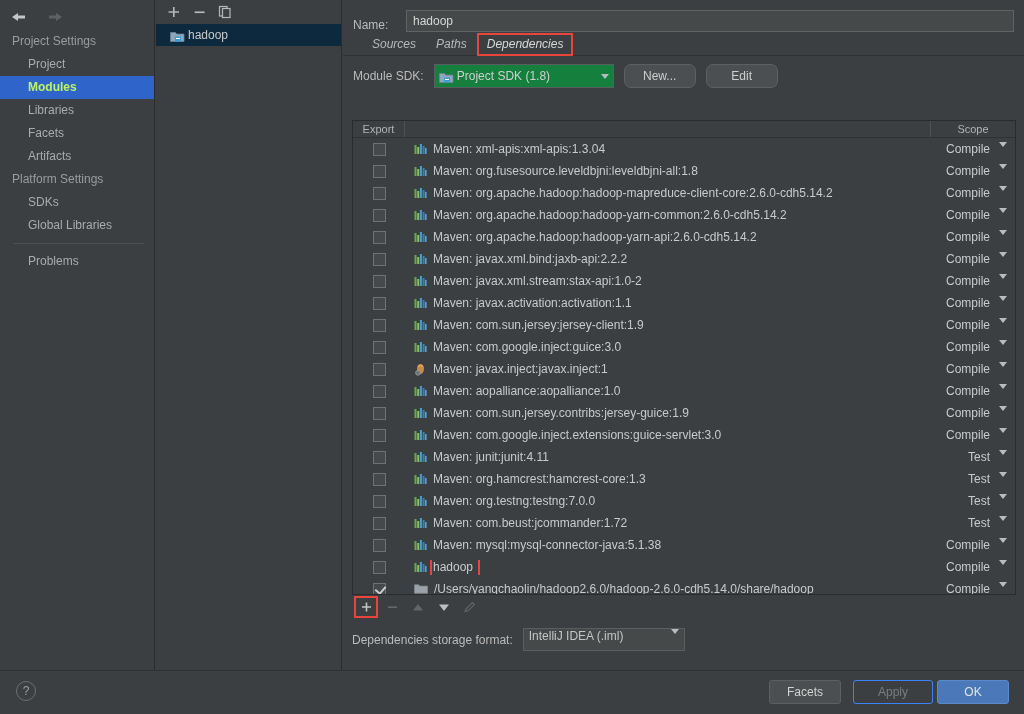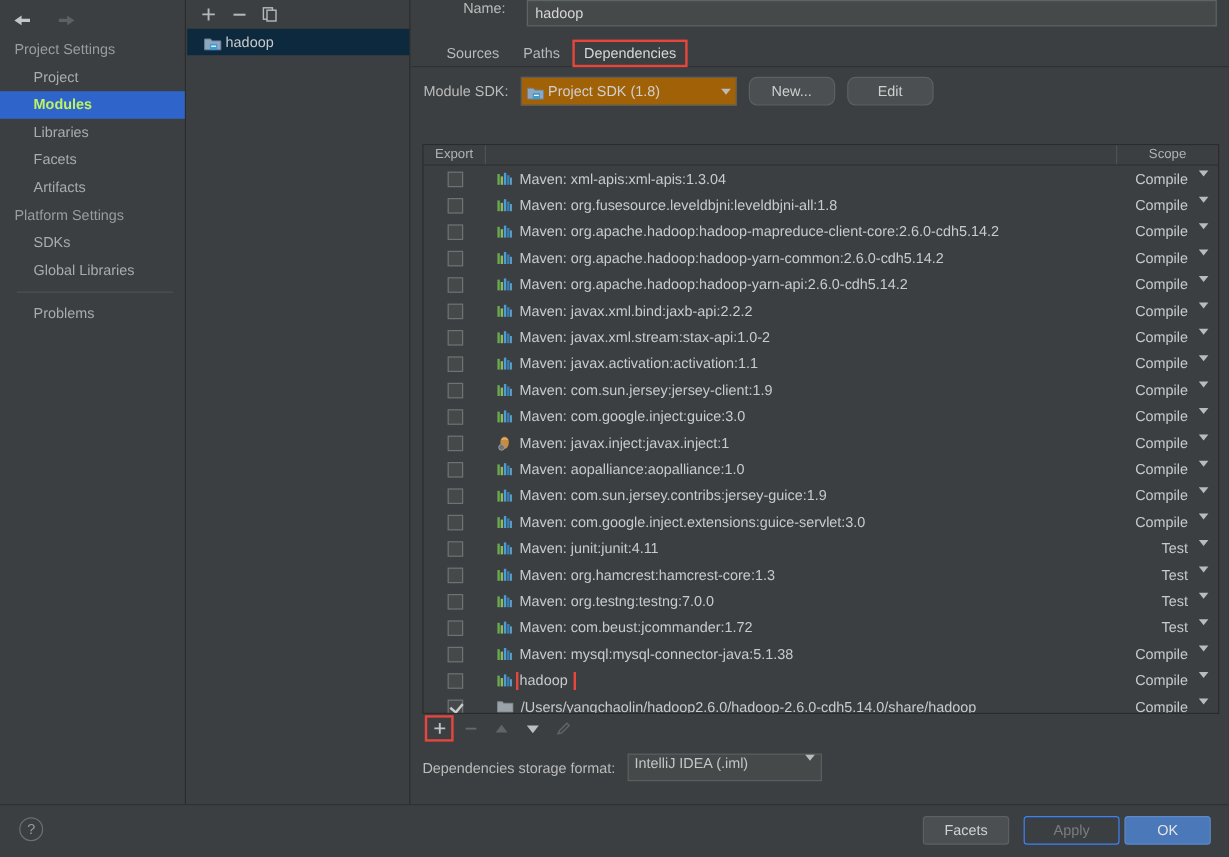--- a/index.html
+++ b/index.html
@@ -77,40 +77,41 @@
   }
   .mod-row.selected { background: #0d293e; }
   .mod-label { font-size: 12px; }
 
   
   #detail {
     position: absolute; left: 343px; top: 0; width: 681px; height: 670px;
     background: #3c3f41;
   }
   #name-row {
-    display: flex; align-items: flex-start; height: 32px;
-    padding: 0 10px 0 10px; gap: 8px; margin-left: 33px;
+    display: flex; align-items: flex-end; height: 32px;
+    padding: 0 10px 0 10px; gap: 8px;
   }
   #name-label { color: #bbbbbb; font-size: 12px; width: 45px; }
   #name-input {
     flex: 1; height: 22px;
     background: #45494a;
     border: 1px solid #5e6364;
     color: #d6d6d6;
     font-family: "Liberation Sans", sans-serif;
     font-size: 12px;
     padding: 0 6px;
     outline: none;
   }
 
   
   #tabs {
     display: flex; align-items: flex-end; height: 24px;
     padding-left: 20px; gap: 2px;
     border-bottom: 1px solid #2f3133;
+    font-style: italic;
   }
   .tab {
     padding: 3px 9px 4px 9px;
     font-size: 12px; color: #b7b9bb;
     cursor: pointer;
     position: relative;
   }
   .tab.selected { color: #d8d8d8; }
   .tab.highlight {
     outline: 2px solid #e8453c;
@@ -118,21 +119,21 @@
   }
 
   
   #sdk-row {
     display: flex; align-items: center; height: 40px;
     padding-left: 10px; gap: 10px;
   }
   #sdk-label { font-size: 12px; color: #bbbbbb; }
   #sdk-combo {
     width: 180px; height: 24px;
-    background: #a16207; border: 1px solid #5a5e60;
+    background: #15803d; border: 1px solid #5a5e60;
     display: flex; align-items: center; padding: 0 4px; gap: 5px;
     cursor: pointer; position: relative;
   }
   #sdk-combo .cbtext { font-size: 12px; color: #cfcfcf; flex: 1; }
   .caret-dn {
     width: 0; height: 0;
     border-left: 4px solid transparent;
     border-right: 4px solid transparent;
     border-top: 5px solid #b9bbbd;
   }

